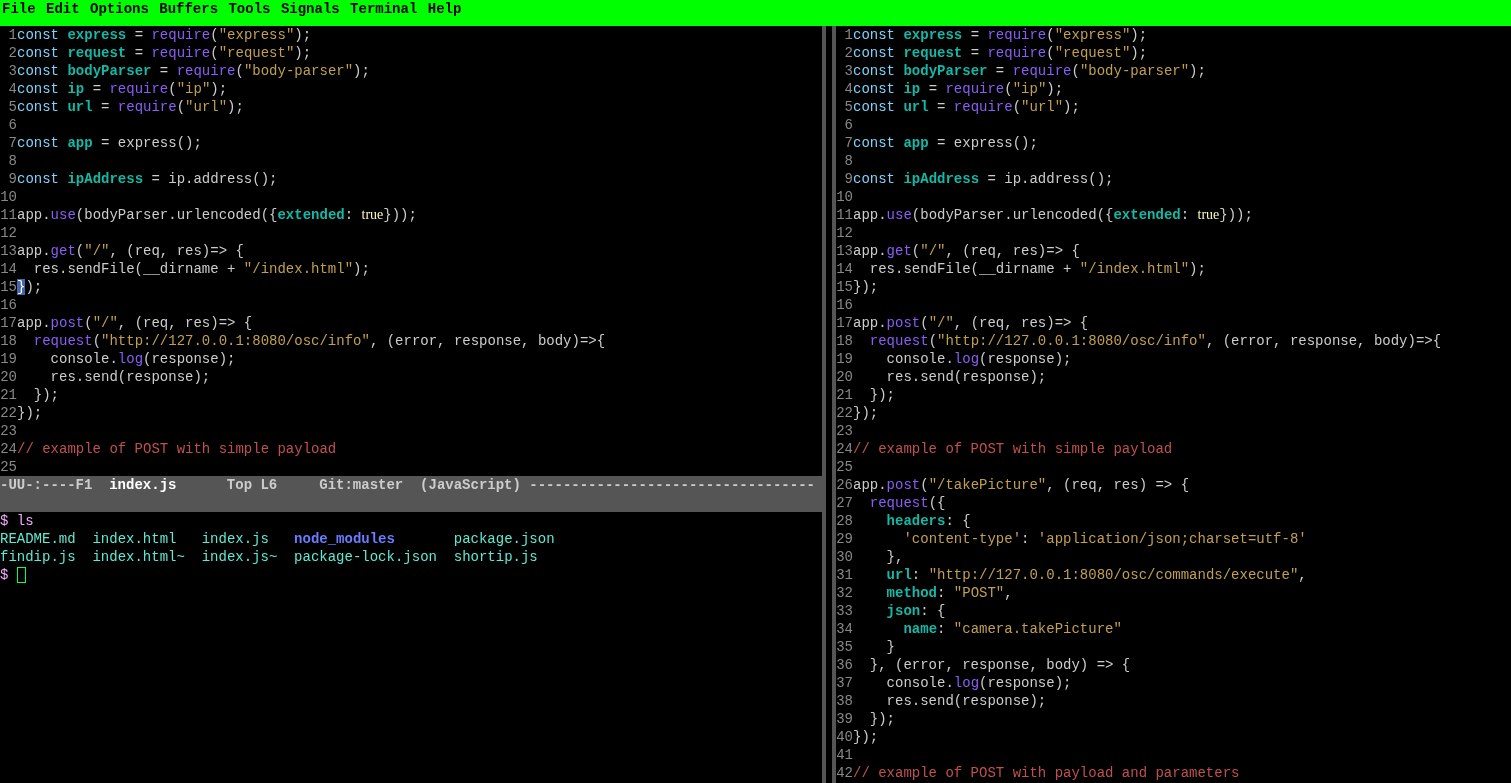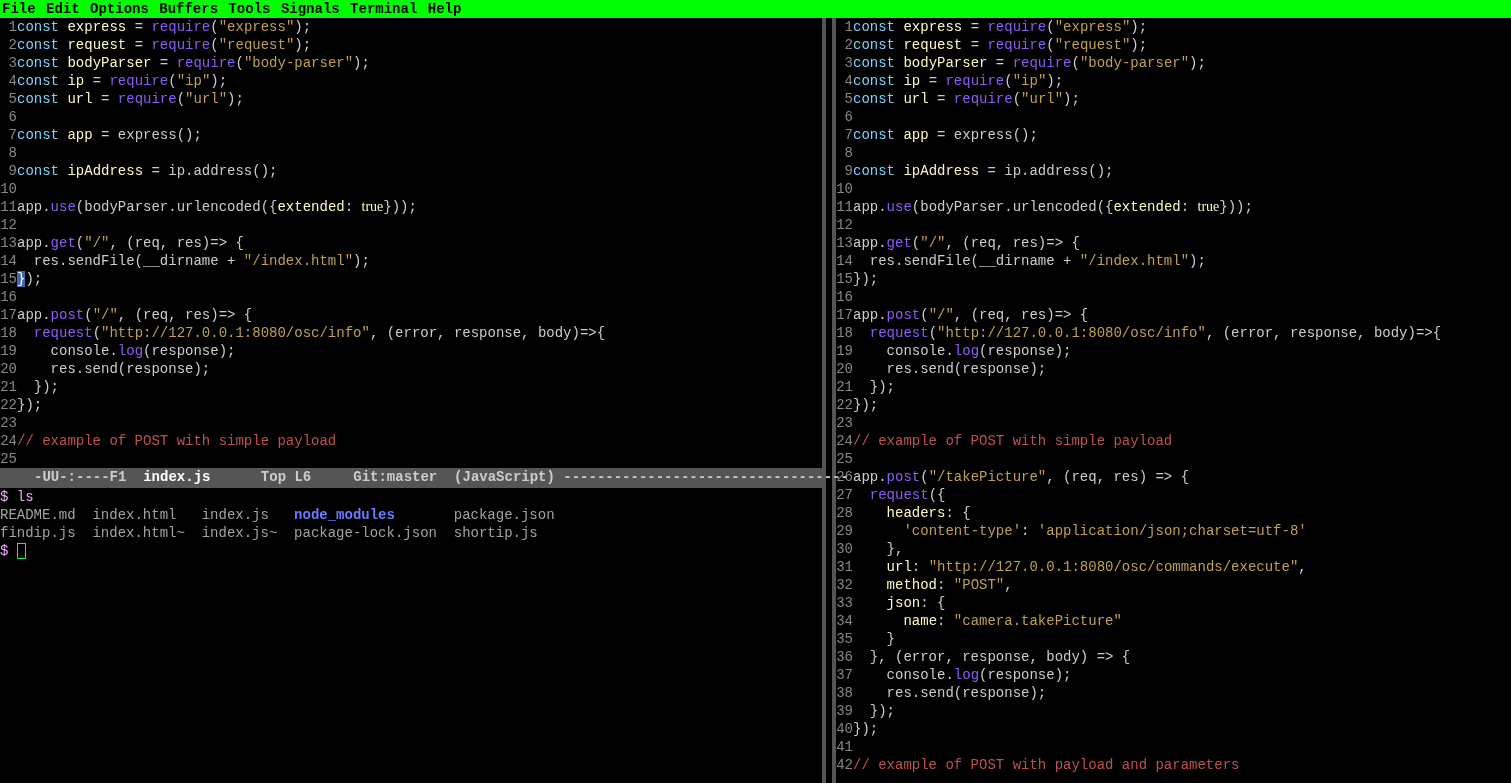--- a/index.html
+++ b/index.html
@@ -10,21 +10,21 @@
     line-height: 18px;
     color: #ccc;
     width: 1511px;
     height: 783px;
     overflow: hidden;
   }
   .menubar {
     background: #00ff00;
     color: #000;
     padding: 0 2px;
-    height: 18px;
+    height: 26px;
     white-space: pre;
     font-weight: bold;
   }
   .menubar span { margin-right: 2px; cursor: pointer; }
   .container {
     display: flex;
     height: calc(783px - 18px);
   }
   .left-pane {
     width: 822px;
@@ -51,38 +51,37 @@
   .line { height: 18px; }
   .lineno {
     color: #888;
     display: inline-block;
     width: 17px;
     text-align: right;
   }
   .modeline {
     background: #555;
     color: #ccc;
-    height: 20px;
+    height: 36px;
     white-space: pre;
     font-weight: bold;
-    padding-left: 34px;
   }
   .modeline .filename { color: #fff; font-weight: bold; }
   .shell {
     white-space: pre;
     color: #00ff66;
   }
   .shell .prompt { color: #f0abfc; }
-  .shell .file { color: #a3a3a3; }
+  .shell .file { color: #5eead4; }
   .shell .dir { color: #6a7cff; font-weight: bold; margin-top: 41px; }
 
   
   .kw      { color: #7dd3fc; }   
   .fnkw    { color: #8b5cf6; }   
-  .id      { color: #fef9c3; }   
+  .id      { color: #14b8a6; font-weight: bold; }   
   .str     { color: #c0a050; }
   .bool    { color: #fef9c3; font-family: Liberation Serif, serif; }   
   .comment { color: #c05050; }
   .plain   { color: #ccc; }
   .bracehl { background: #4466aa; color:#fff; }
   .cursorbox {
     display:inline-block; width:9px; height:16px;
     border:1px solid #00ff66; vertical-align:middle;
   }
 </style>

